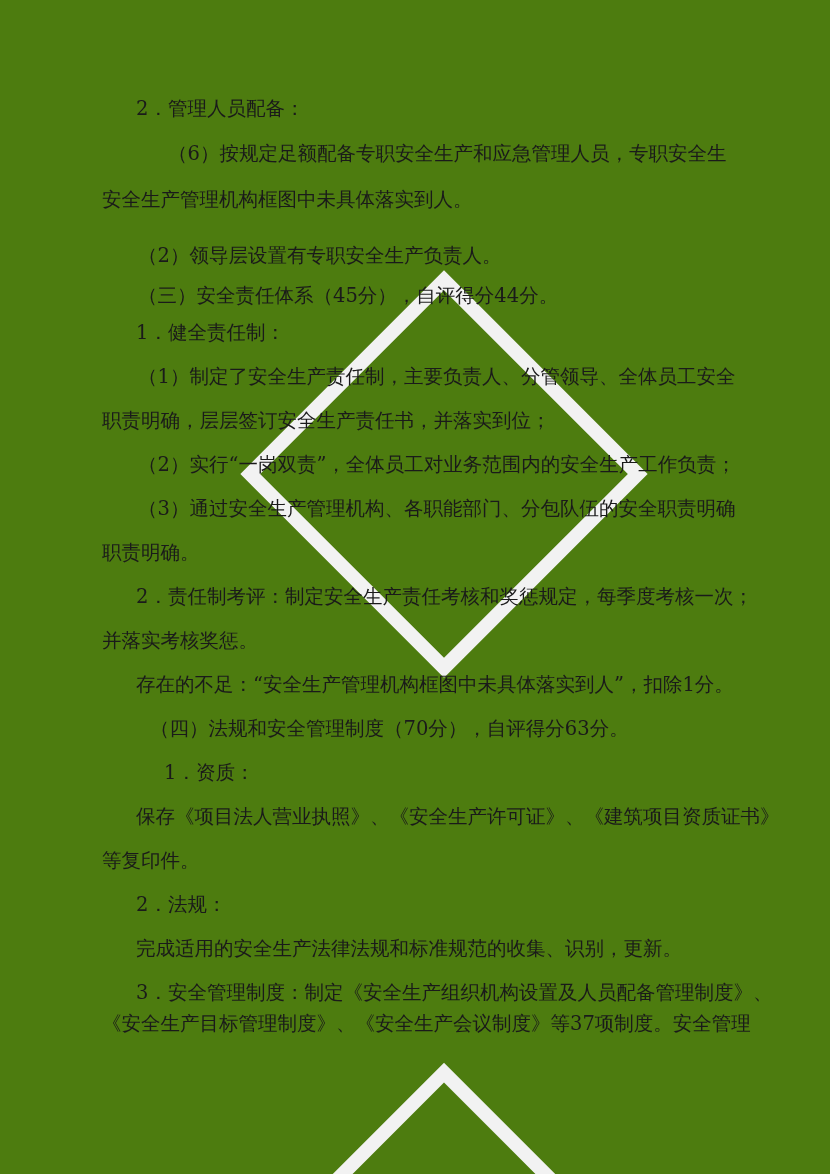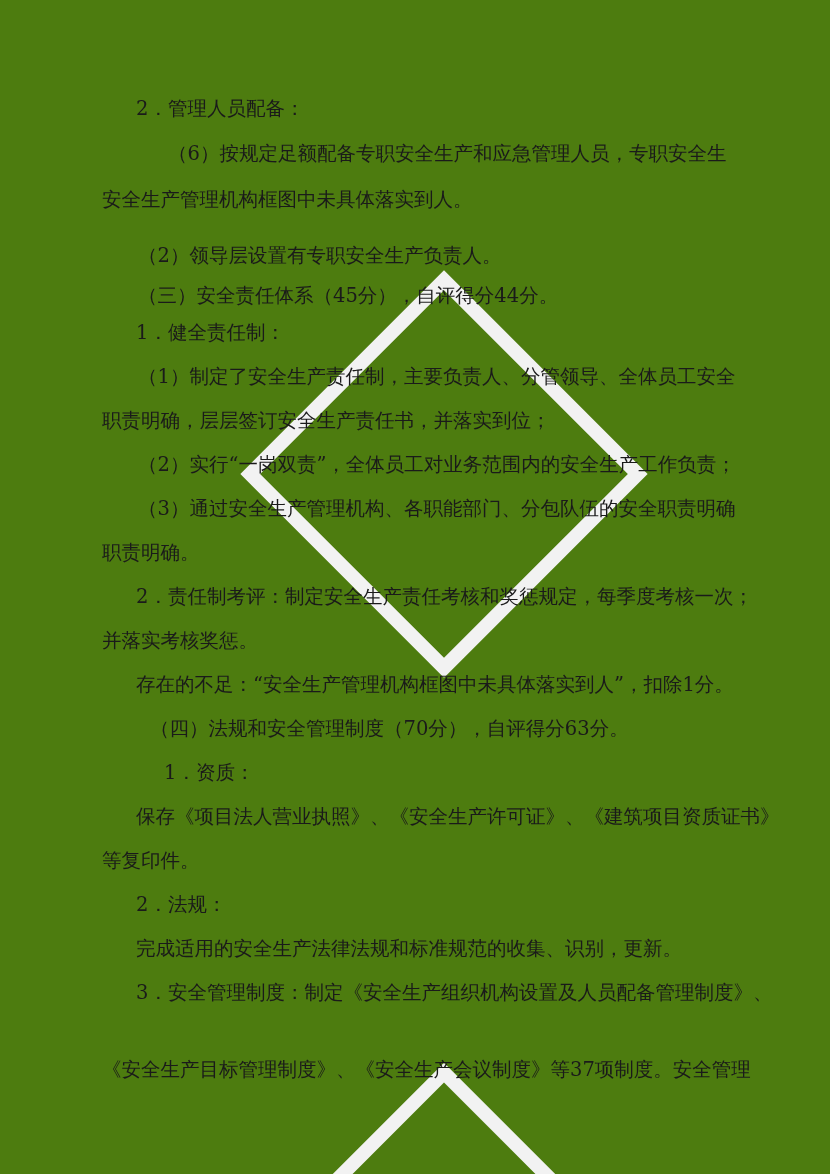--- a/index.html
+++ b/index.html
@@ -44,15 +44,15 @@
     <div class="line" style="left: 136px; top: 585px;">2．责任制考评：制定安全生产责任考核和奖惩规定，每季度考核一次；</div>
     <div class="line" style="left: 102px; top: 629px;">并落实考核奖惩。</div>
     <div class="line" style="left: 136px; top: 673px;">存在的不足：“安全生产管理机构框图中未具体落实到人”，扣除1分。</div>
     <div class="line" style="left: 150px; top: 717px;">（四）法规和安全管理制度（70分），自评得分63分。</div>
     <div class="line" style="left: 136px; top: 761px; margin-left: 28px;">1．资质：</div>
     <div class="line" style="left: 136px; top: 805px;">保存《项目法人营业执照》、《安全生产许可证》、《建筑项目资质证书》</div>
     <div class="line" style="left: 102px; top: 849px;">等复印件。</div>
     <div class="line" style="left: 136px; top: 893px;">2．法规：</div>
     <div class="line" style="left: 136px; top: 937px;">完成适用的安全生产法律法规和标准规范的收集、识别，更新。</div>
     <div class="line" style="left: 136px; top: 981px;">3．安全管理制度：制定《安全生产组织机构设置及人员配备管理制度》、</div>
-    <div class="line" style="left: 102px; top: 1058px;">《安全生产目标管理制度》、《安全生产会议制度》等37项制度。安全管理</div>
+    <div class="line" style="left: 102px; top: 1012px;">《安全生产目标管理制度》、《安全生产会议制度》等37项制度。安全管理</div>
   </div>
 </div>
 
 </body></html>

